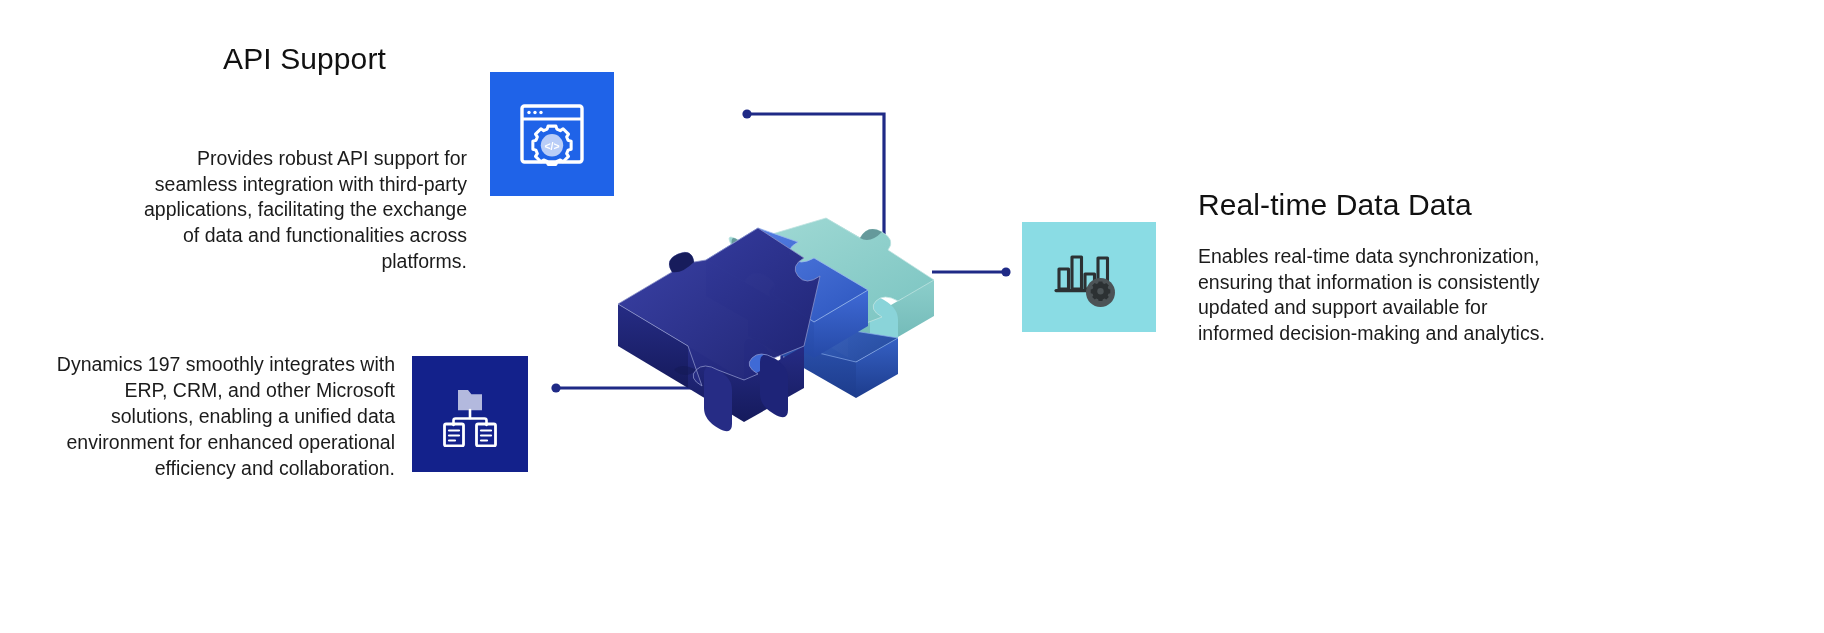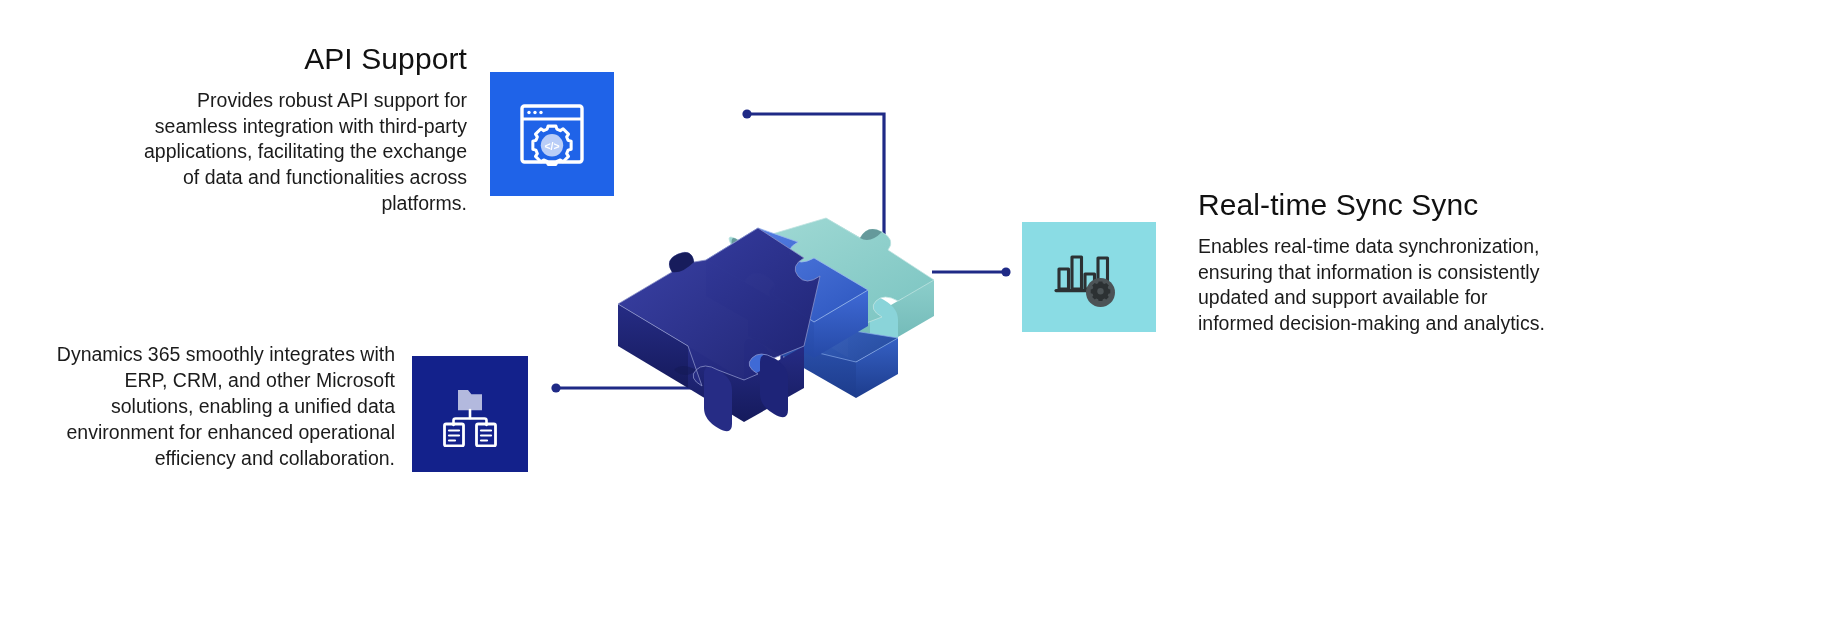--- a/index.html
+++ b/index.html
@@ -13,23 +13,23 @@
   .canvas { position:absolute; inset:0; }
 
   
   .connectors { position:absolute; left:0; top:0; width:1824px; height:633px; pointer-events:none; }
 
   
   .feature { position:absolute; display:flex; align-items:flex-start; }
 
   .f-text { display:flex; flex-direction:column; }
   .f-title { font-size:30px; font-weight:400; letter-spacing:.1px; color:#111; line-height:1.12; }
-  .f-body  { font-size:19.5px; font-weight:400; line-height:1.33; color:#1b1b1b; margin-top:12px; }
-
-  .align-right .f-text { align-items:flex-end; text-align:right; }
+  .f-body  { font-size:19.5px; font-weight:400; line-height:1.33; color:#1b1b1b; margin-top:22px; }
+
+  .align-right .f-text { align-items:center; text-align:right;gap:48px; }
   .align-left  .f-text { align-items:flex-start; text-align:left; }
 
   
   .tile { flex:0 0 auto; display:flex; align-items:center; justify-content:center; }
 
   
   #feat-api        { left:142px;  top:42px;  width:472px; }
   #feat-api .f-text{ width:346px; }
   #feat-api .tile  { width:124px; height:124px; margin-left:23px; margin-top:30px; }
 
@@ -208,21 +208,21 @@
                    L -25 -8.8 L -16.8 -17 L -12.6 -14.2 L -7.4 -16.4 Z" transform="scale(0.66)" fill="none" stroke="#ffffff" stroke-width="4.6" stroke-linejoin="round"></path>
           <circle cx="0" cy="5.3" r="11.2" fill="#b9cdf7"></circle>
           <text x="0" y="9.6" font-family="'Liberation Sans',sans-serif" font-size="10.5" font-weight="700" fill="#ffffff" text-anchor="middle">&lt;/&gt;</text>
         </g>
       </svg>
     </div>
   </div>
 
   <div class="feature align-right" id="feat-seamless">
     <div class="f-text">
-      <div class="f-body">Dynamics 365 smoothly integrates with ERP, CRM, and other Microsoft solutions, enabling a unified data environment for enhanced operational efficiency and collaboration.</div>
+      <div class="f-body">Dynamics 197 smoothly integrates with ERP, CRM, and other Microsoft solutions, enabling a unified data environment for enhanced operational efficiency and collaboration.</div>
     </div>
     <div class="tile" style="background:#13218b">
       <svg width="66" height="66" viewBox="0 0 66 66">
 
         <path d="M21 9 h10 l3.4 4.2 H45 v16 H21 Z" fill="#b3b9de"></path>
 
         <g stroke="#ffffff" stroke-width="2.6" fill="none" stroke-linecap="round">
           <line x1="33" y1="29" x2="33" y2="37"></line>
           <path d="M16.5 44 v-4.5 a2 2 0 0 1 2 -2 H47.5 a2 2 0 0 1 2 2 V44"></path>
         </g>
@@ -261,18 +261,18 @@
                    L 10 -1.4 L 11 1.1 L 13.6 1.8 L 13.6 7 L 11 7.7 L 10 10.2
                    L 11.6 12.4 L 8 16 L 5.8 14.4 L 3.3 15.4 L 2.6 18 L -2.6 18
                    L -3.3 15.4 L -5.8 14.4 L -8 16 L -11.6 12.4 L -10 10.2
                    L -11 7.7 L -13.6 7 L -13.6 1.8 L -11 1.1 L -10 -1.4
                    L -11.6 -3.6 L -8 -7.2 L -5.8 -5.6 L -3.3 -6.6 Z" transform="translate(0,-4.4) scale(0.72)" fill="#2c3133"></path>
           <circle cx="0" cy="-1.2" r="3.2" fill="#4c5356"></circle>
         </g>
       </svg>
     </div>
     <div class="f-text">
-      <div class="f-title">Real-time Sync Sync</div>
+      <div class="f-title">Real-time Data Data</div>
       <div class="f-body">Enables real-time data synchronization, ensuring that information is consistently updated and support available for informed decision-making and analytics.</div>
     </div>
   </div>
 
 </div>
 
 </body></html>

